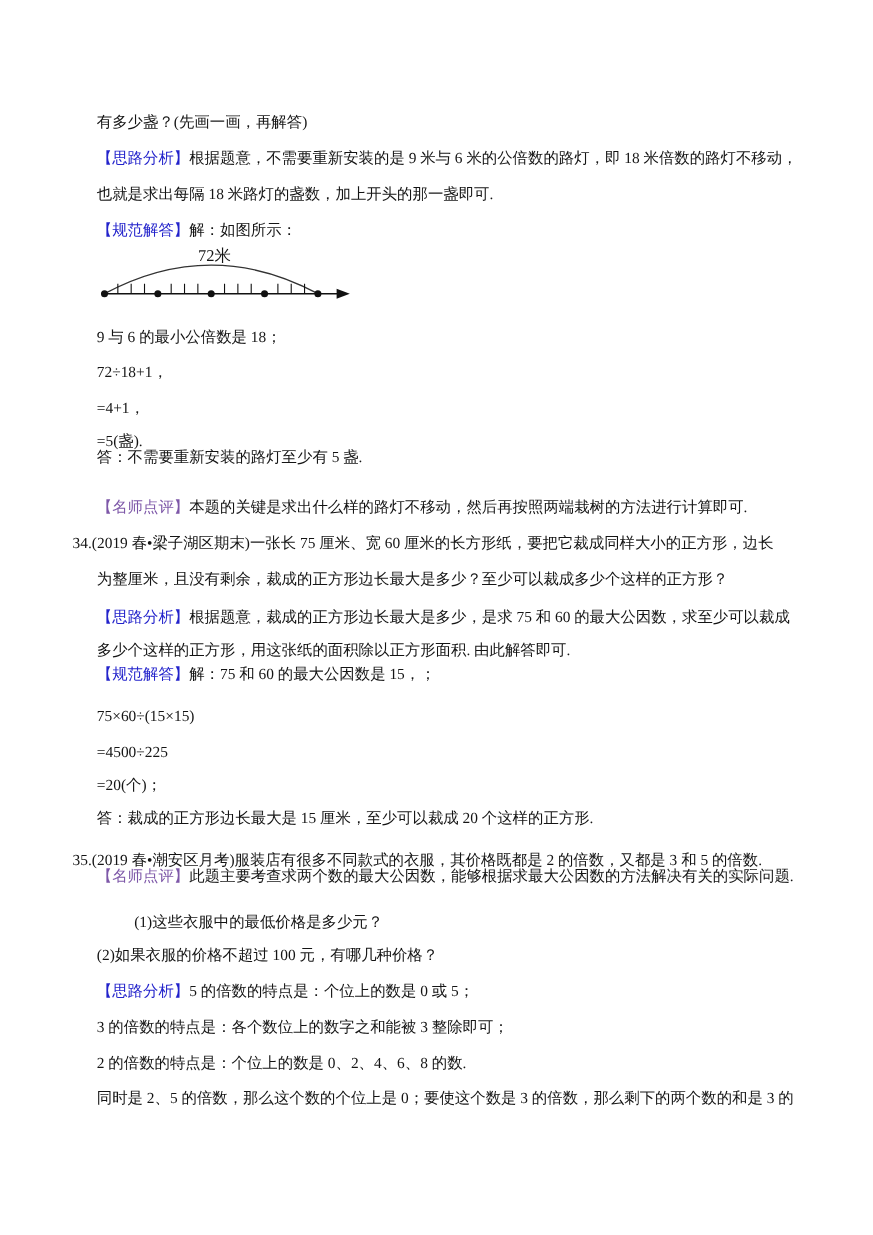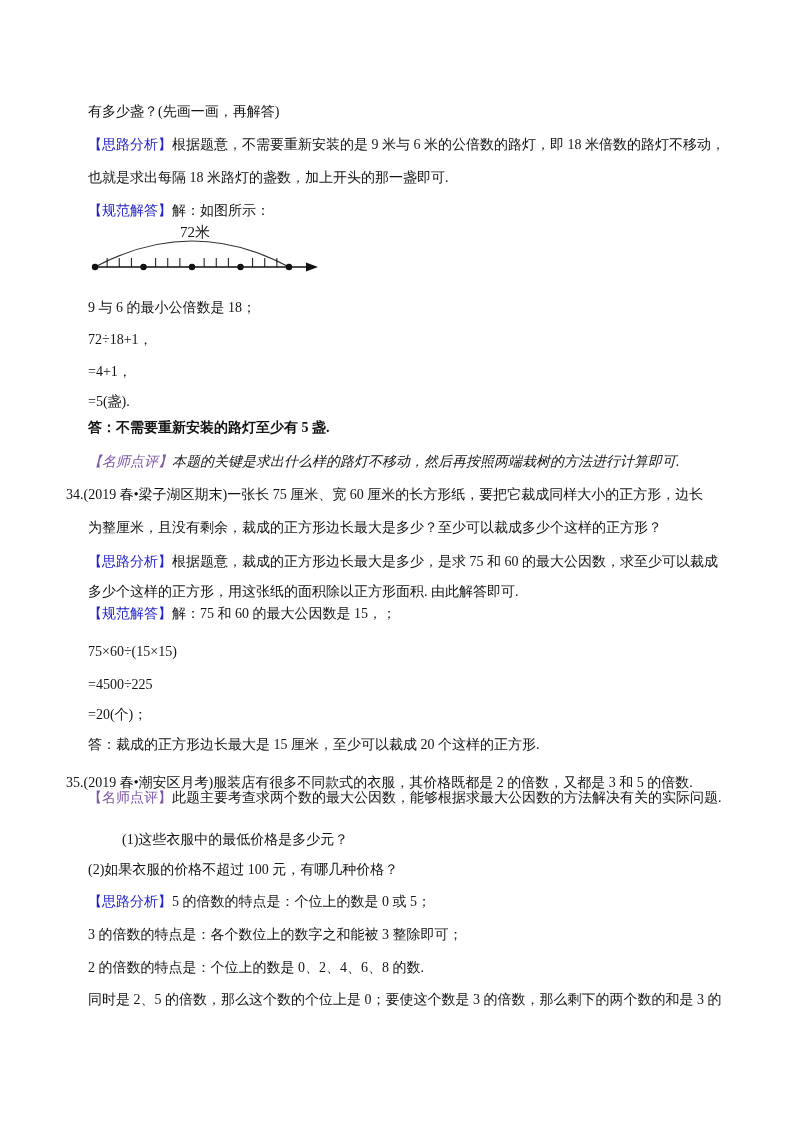--- a/index.html
+++ b/index.html
@@ -79,22 +79,22 @@
   </svg>
 
 <div class="line" style="top: 101px;"><span class="line-text">有多少盏？(先画一画，再解答)</span></div>
     <div class="line" style="top: 134px;"><span class="line-label blue">【思路分析】</span><span class="line-text">根据题意，不需要重新安装的是 9 米与 6 米的公倍数的路灯，即 18 米倍数的路灯不移动，</span></div>
     <div class="line" style="top: 167px;"><span class="line-text">也就是求出每隔 18 米路灯的盏数，加上开头的那一盏即可.</span></div>
     <div class="line" style="top: 200px;"><span class="line-label blue">【规范解答】</span><span class="line-text">解：如图所示：</span></div>
     <div class="line" style="top: 297px;"><span class="line-text">9 与 6 的最小公倍数是 18；</span></div>
     <div class="line" style="top: 329px;"><span class="line-text">72÷18+1，</span></div>
     <div class="line" style="top: 361px;"><span class="line-text">=4+1，</span></div>
     <div class="line" style="top: 391px;"><span class="line-text">=5(盏).</span></div>
-    <div class="line" style="top: 417px; font-weight: bold;"><span class="line-text">答：不需要重新安装的路灯至少有 5 盏.</span></div>
-    <div class="line" style="top: 451px; font-style: italic;"><span class="line-label purple">【名师点评】</span><span class="line-text">本题的关键是求出什么样的路灯不移动，然后再按照两端栽树的方法进行计算即可.</span></div>
+    <div class="line" style="top: 406px;"><span class="line-text">答：不需要重新安装的路灯至少有 5 盏.</span></div>
+    <div class="line" style="top: 451px;"><span class="line-label purple">【名师点评】</span><span class="line-text">本题的关键是求出什么样的路灯不移动，然后再按照两端栽树的方法进行计算即可.</span></div>
     <div class="line indent-problem" style="top: 484px;"><span class="line-text">34.(2019 春•梁子湖区期末)一张长 75 厘米、宽 60 厘米的长方形纸，要把它裁成同样大小的正方形，边长</span></div>
     <div class="line" style="top: 517px;"><span class="line-text">为整厘米，且没有剩余，裁成的正方形边长最大是多少？至少可以裁成多少个这样的正方形？</span></div>
     <div class="line" style="top: 551px;"><span class="line-label blue">【思路分析】</span><span class="line-text">根据题意，裁成的正方形边长最大是多少，是求 75 和 60 的最大公因数，求至少可以裁成</span></div>
     <div class="line" style="top: 581px;"><span class="line-text">多少个这样的正方形，用这张纸的面积除以正方形面积. 由此解答即可.</span></div>
     <div class="line" style="top: 603px;"><span class="line-label blue">【规范解答】</span><span class="line-text">解：75 和 60 的最大公因数是 15，；</span></div>
     <div class="line" style="top: 641px;"><span class="line-text">75×60÷(15×15)</span></div>
     <div class="line" style="top: 674px;"><span class="line-text">=4500÷225</span></div>
     <div class="line" style="top: 704px;"><span class="line-text">=20(个)；</span></div>
     <div class="line" style="top: 734px;"><span class="line-text">答：裁成的正方形边长最大是 15 厘米，至少可以裁成 20 个这样的正方形.</span></div>
     <div class="line" style="top: 767px; margin-top: 20px;"><span class="line-label purple">【名师点评】</span><span class="line-text">此题主要考查求两个数的最大公因数，能够根据求最大公因数的方法解决有关的实际问题.</span></div>

